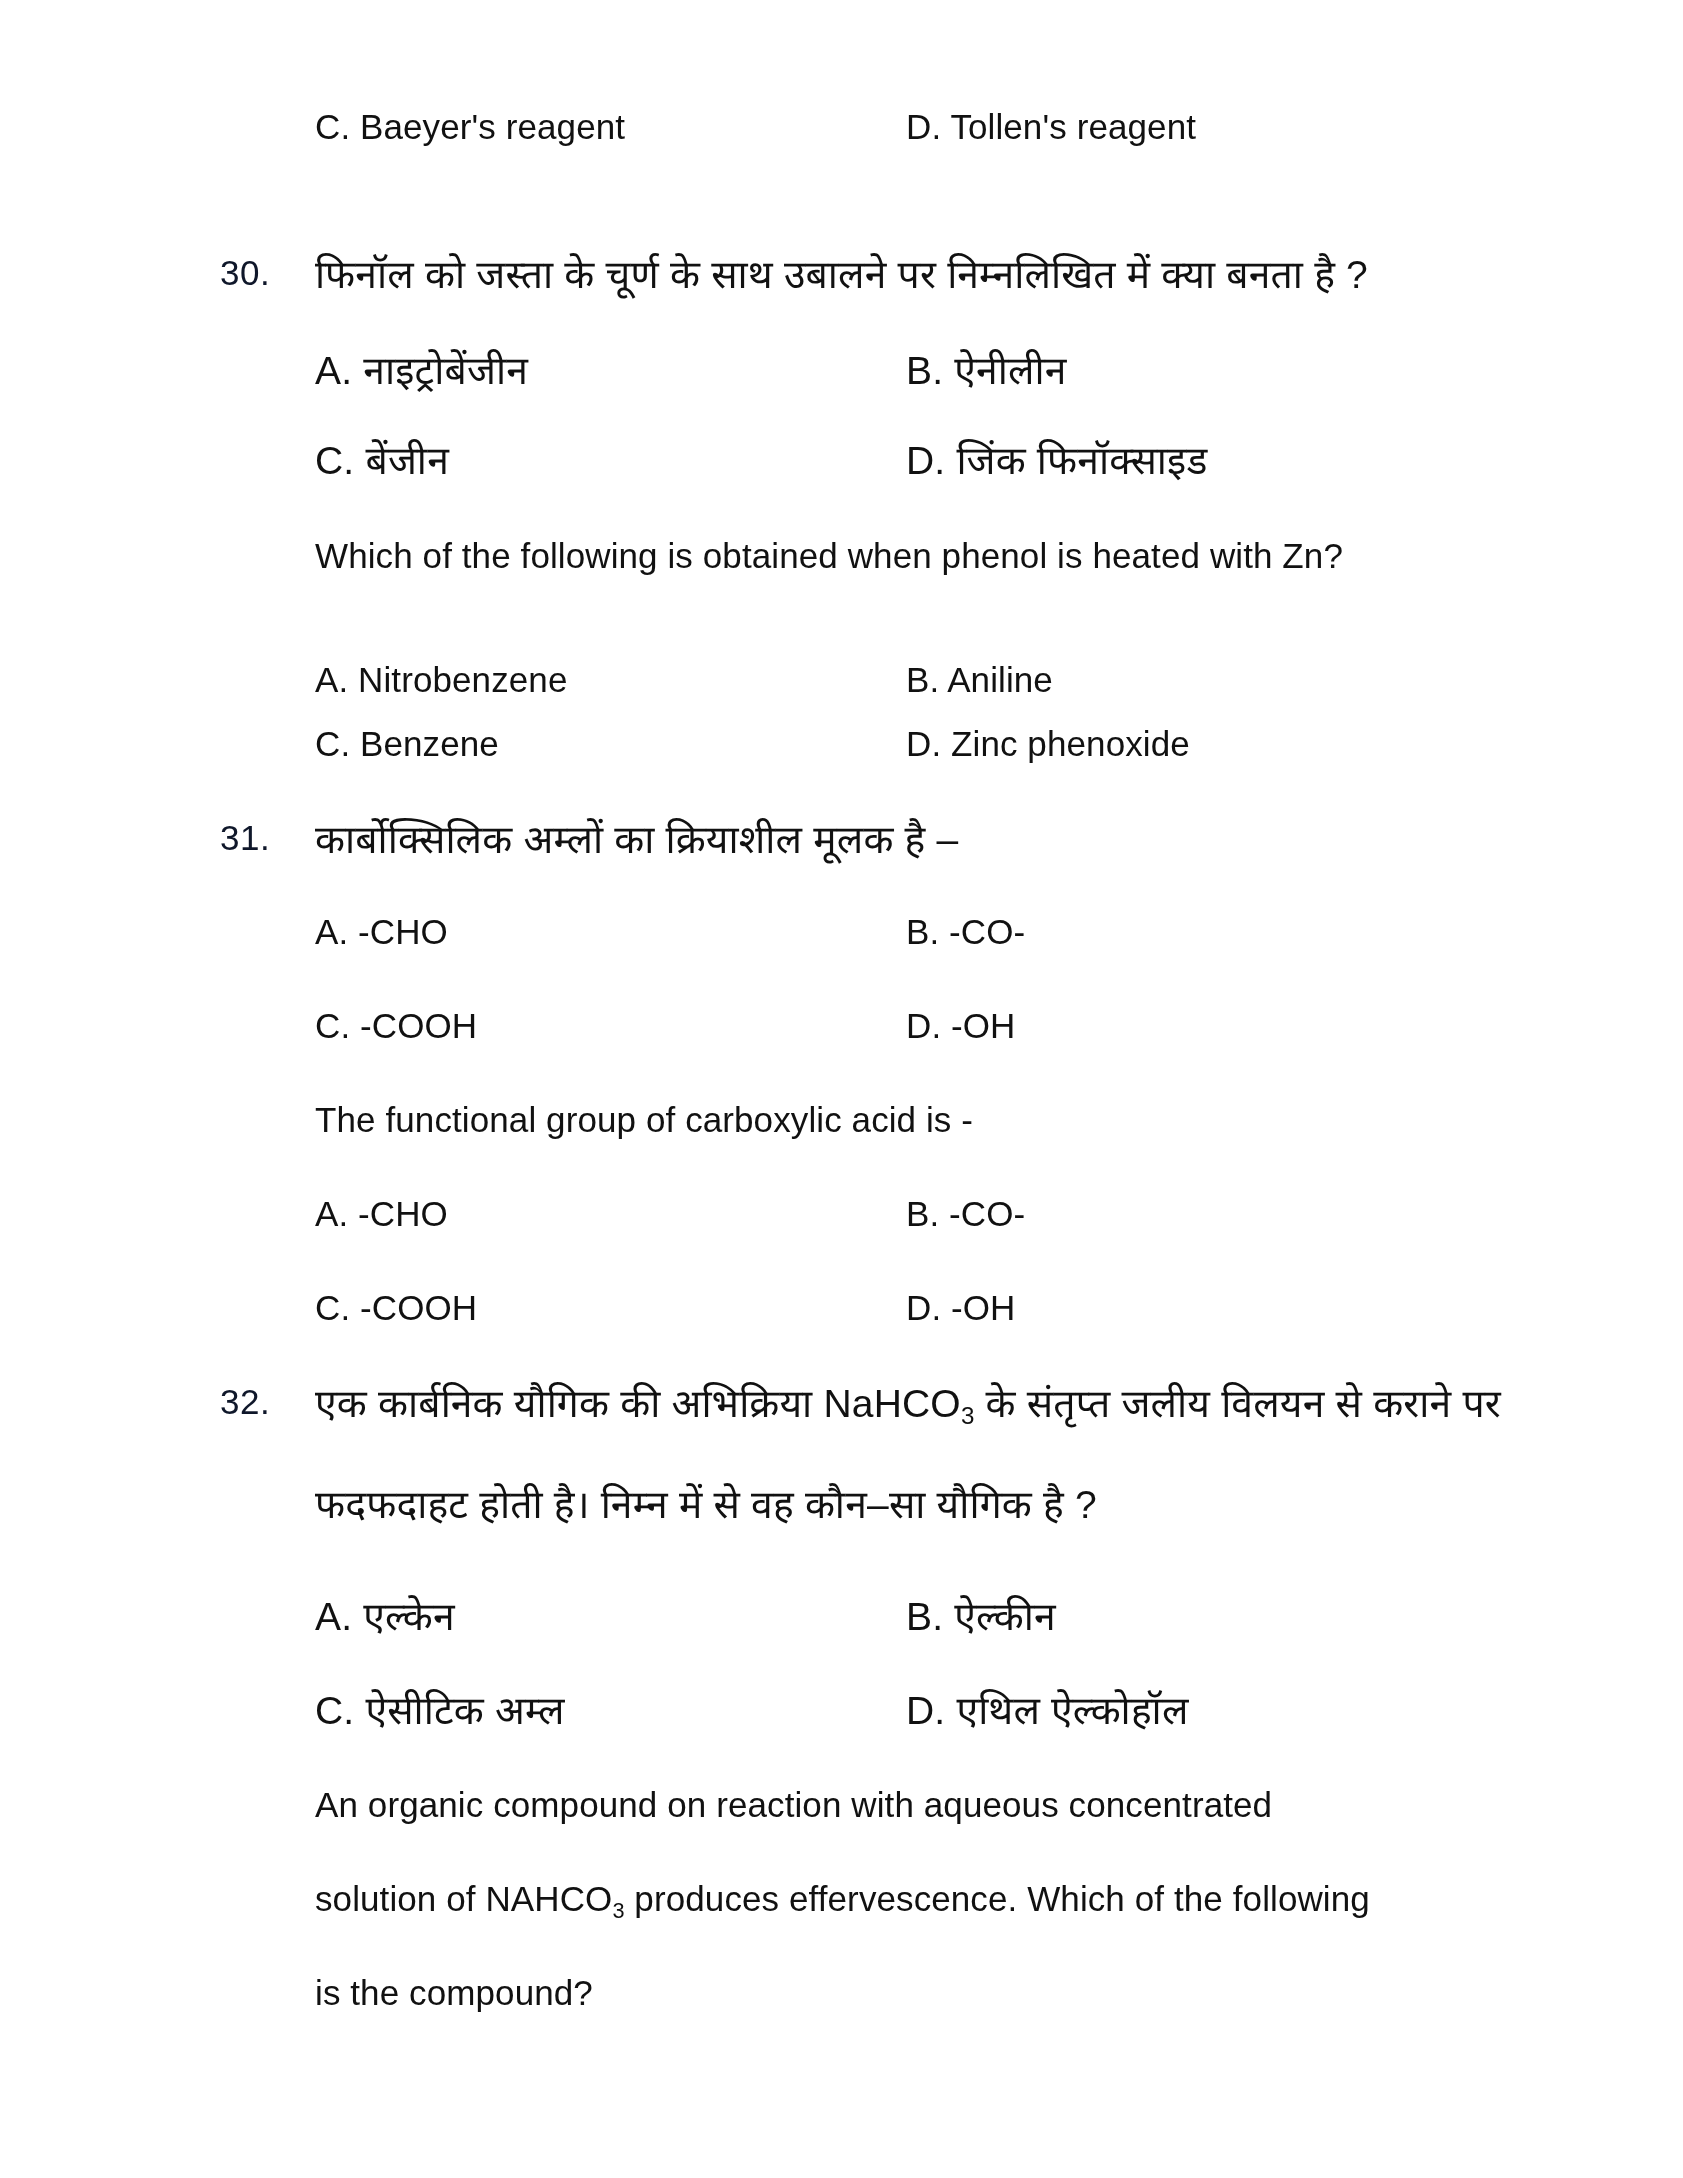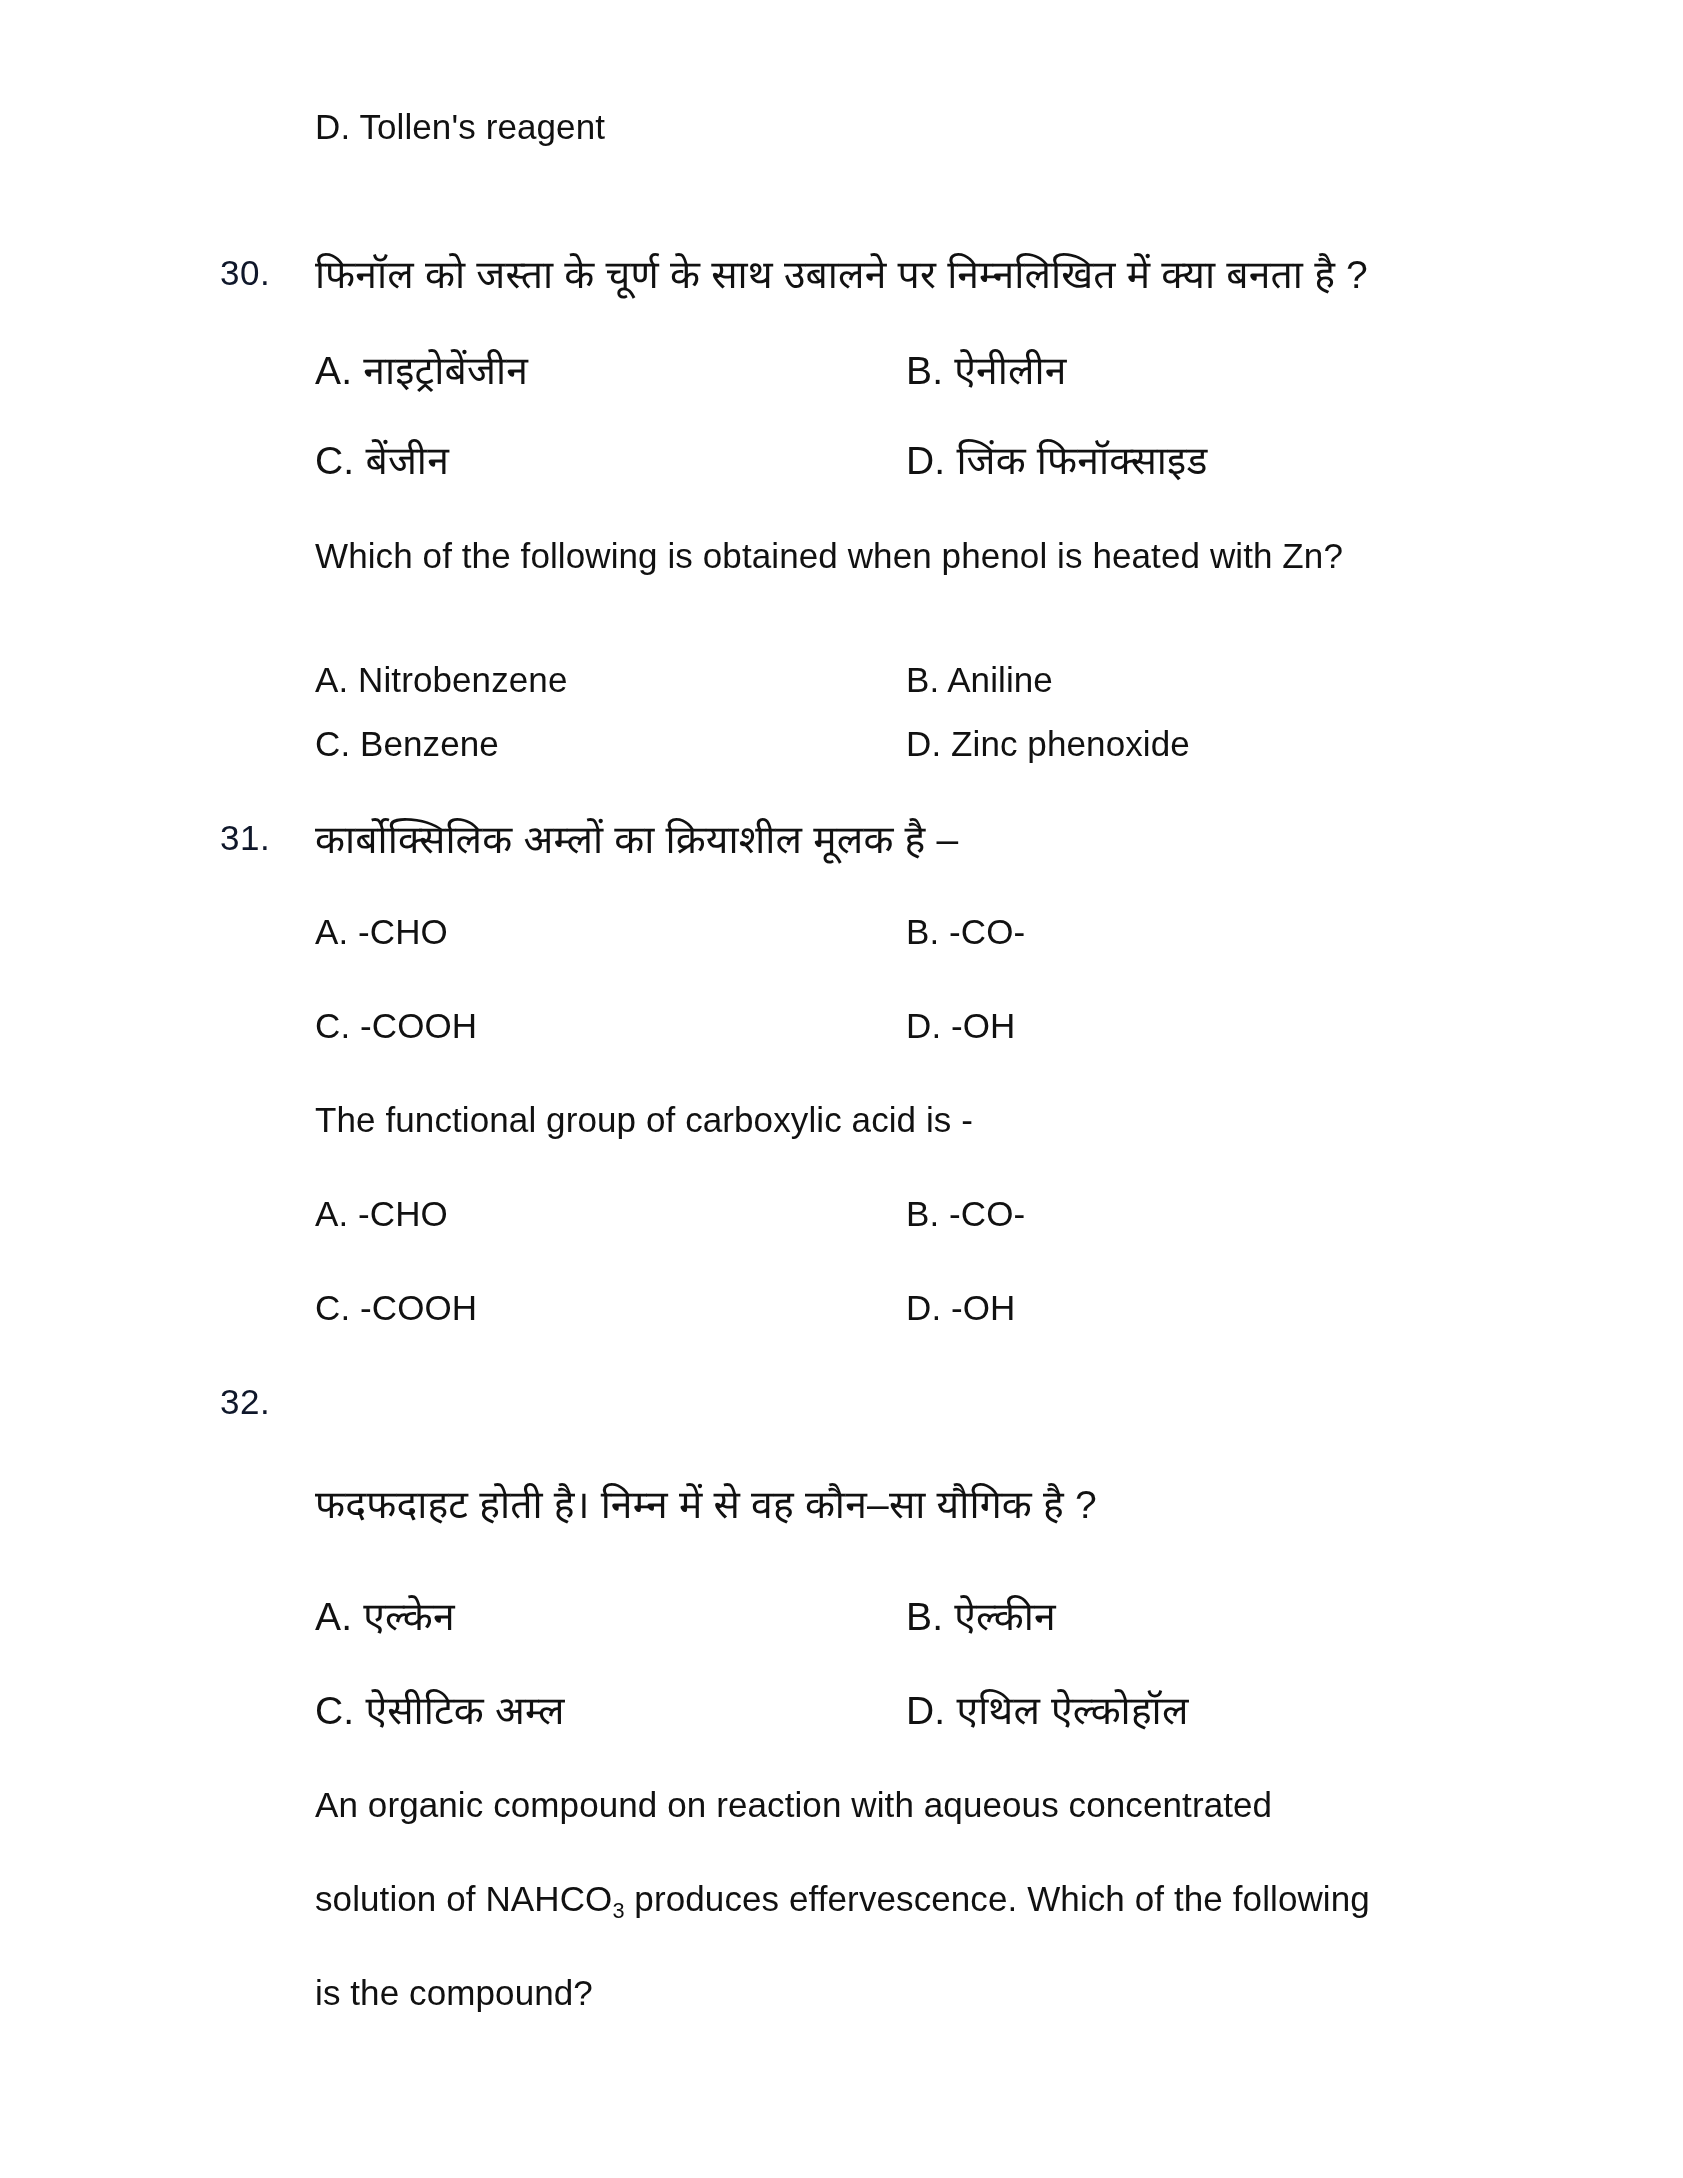--- a/index.html
+++ b/index.html
@@ -83,20 +83,21 @@
 </style>
 </head>
 <body>
 
 <div class="page">
 
   <div class="row" style="top:109px;">
     <div class="qnum"></div>
     <div class="qbody">
       <div class="optpair">
+        <div class="opt-left latin">C. Baeyer's reagent</div>
         <div class="opt-right latin">D. Tollen's reagent</div>
       </div>
     </div>
   </div>
 
   <div class="row" style="top:255px;">
     <div class="qnum">30.</div>
     <div class="qbody devanagari">फिनॉल को जस्ता के चूर्ण के साथ उबालने पर निम्नलिखित में क्या बनता है ?</div>
   </div>
 
@@ -190,20 +191,21 @@
     <div class="qbody">
       <div class="optpair">
         <div class="opt-left latin">C. -COOH</div>
         <div class="opt-right latin">D. -OH</div>
       </div>
     </div>
   </div>
 
   <div class="row" style="top:1384px;">
     <div class="qnum">32.</div>
+    <div class="qbody devanagari nowrap"><span>एक कार्बनिक यौगिक की अभिक्रिया NaHCO</span><sub>3</sub><span> के संतृप्त जलीय विलयन से कराने पर</span></div>
   </div>
 
   <div class="row" style="top:1485px;">
     <div class="qnum"></div>
     <div class="qbody devanagari">फदफदाहट होती है। निम्न में से वह कौन–सा यौगिक है ?</div>
   </div>
 
   <div class="row" style="top:1597px;">
     <div class="qnum"></div>
     <div class="qbody">

